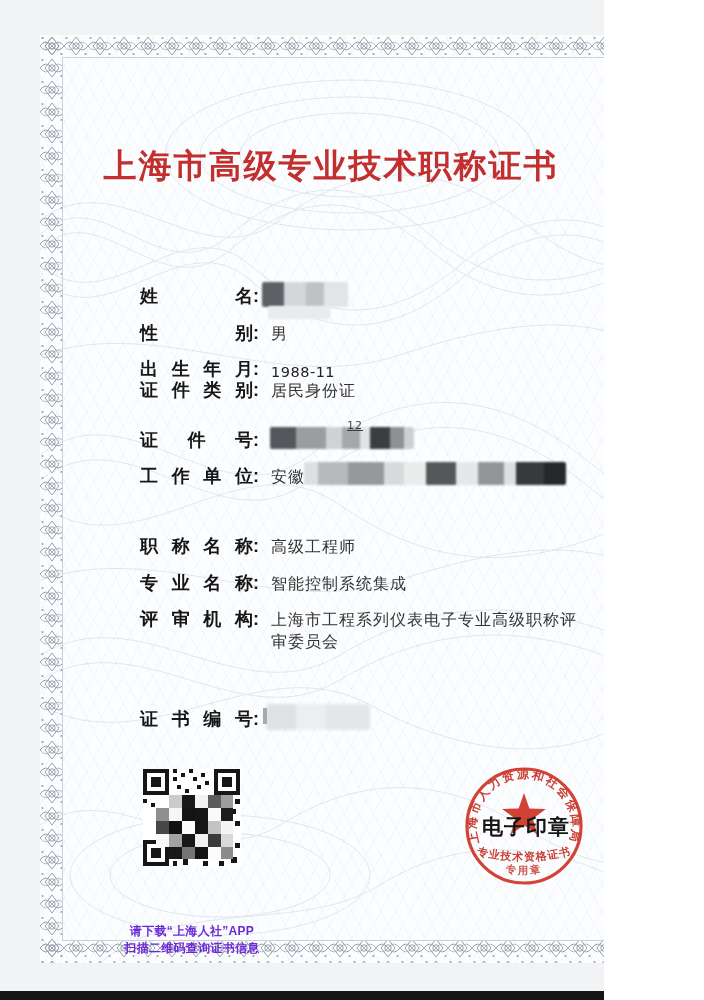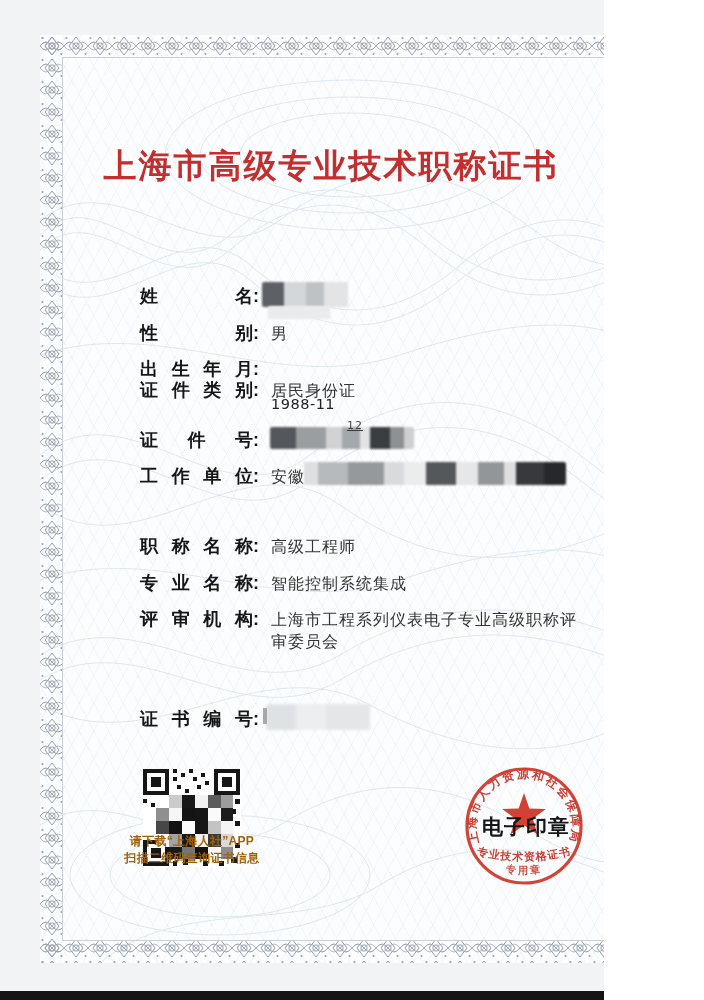--- a/index.html
+++ b/index.html
@@ -13,40 +13,40 @@
       #fcfdfe;}
   .cert-inner svg{position:absolute;left:0;top:0;}
   .title{position:absolute;left:73px;top:147px;width:516px;text-align:center;
     font-size:33px;line-height:38px;font-weight:900;letter-spacing:2px;color:#c22f2e;}
   .row{position:absolute;left:140px;height:24px;white-space:nowrap;}
   .lbl{display:inline-block;width:113px;text-align:justify;text-align-last:justify;
     font-size:18px;font-weight:700;color:#161616;vertical-align:top;line-height:22px;}
   .colon{display:inline-block;font-size:18px;font-weight:700;color:#161616;vertical-align:top;line-height:22px;}
   .val{display:inline-block;margin-left:12px;font-family:"Liberation Serif",serif;
     font-size:16px;letter-spacing:1px;color:#333;vertical-align:top;line-height:22px;padding-top:1px;}
-  .val.sans{font-family:"DejaVu Sans",sans-serif;font-size:14.5px;letter-spacing:.5px;color:#222;padding-top:3px;margin-top:32px;}
+  .val.sans{font-family:"DejaVu Sans",sans-serif;font-size:14.5px;letter-spacing:.5px;color:#222;padding-top:3px;}
   .val.wrap{white-space:normal;width:322px;line-height:22px;}
   
   .redact{position:absolute;border-radius:2px;filter:blur(1.2px);}
   .redact.name{left:262px;top:282px;width:86px;height:25px;
     background:linear-gradient(90deg,#5d6165 0 22px,#d4d7d9 22px 44px,#bfc2c5 44px 62px,#e2e4e6 62px 86px);}
   .redact.name2{left:268px;top:306px;width:62px;height:13px;background:#e9ebed;}
   .redact.idnum{left:270px;top:427px;width:144px;height:22px;
     background:linear-gradient(90deg,#54585c 0 26px,#9b9ea1 26px 56px,#d0d2d4 56px 72px,#a5a8ab 72px 90px,#e2e3e5 90px 100px,#3b3e41 100px 120px,#8e9194 120px 134px,#cdcfd1 134px 144px);}
   .redact.work{left:304px;top:462px;width:262px;height:23px;
     background:linear-gradient(90deg,#dddfe0 0 14px,#b7babc 14px 44px,#96999c 44px 80px,#d9dadc 80px 100px,#ebecec 100px 122px,#55585b 122px 152px,#e6e7e8 152px 174px,#939699 174px 200px,#dedfe0 200px 212px,#37393c 212px 240px,#26282b 240px 262px);}
   .redact.certno{left:266px;top:704px;width:104px;height:26px;filter:blur(1.6px);
     background:linear-gradient(90deg,#dfe2e4 0 30px,#eceef0 30px 60px,#e4e6e8 60px 104px);}
   .redact-tick{position:absolute;left:263px;top:708px;width:4px;height:16px;background:#a6a9ac;filter:blur(.6px);}
   .id-fragment{position:absolute;left:347px;top:419px;font-family:"DejaVu Sans",sans-serif;
     font-size:11px;color:rgba(40,40,40,.85);letter-spacing:1px;text-decoration:underline;}
   
   .qr{position:absolute;left:143px;top:769px;}
-  .qr-caption{position:absolute;left:102px;top:833px;width:180px;text-align:center;
-    font-size:12px;line-height:17px;font-weight:700;color:#a16207;letter-spacing:.3px;}
+  .qr-caption{position:absolute;left:102px;top:923px;width:180px;text-align:center;
+    font-size:12px;line-height:17px;font-weight:700;color:#6d28d9;letter-spacing:.3px;}
   
   .seal{position:absolute;left:458px;top:761px;opacity:.95;}
   .sealring{fill:none;stroke:#d13a2c;stroke-width:3.2;}
   .star{fill:#cf372a;}
   .sealtext{fill:#c8352a;font-weight:700;font-family:"Liberation Sans",sans-serif;}
   .sealtext.arc{font-size:12px;letter-spacing:2.2px;}
   .sealtext.l2{font-size:11px;letter-spacing:1px;}
   .sealtext.l3{font-size:10.5px;letter-spacing:2px;opacity:.9;}
   .seal-overlay{position:absolute;left:482px;top:813px;font-size:21px;font-weight:800;
     letter-spacing:1px;color:#161616;white-space:nowrap;}

